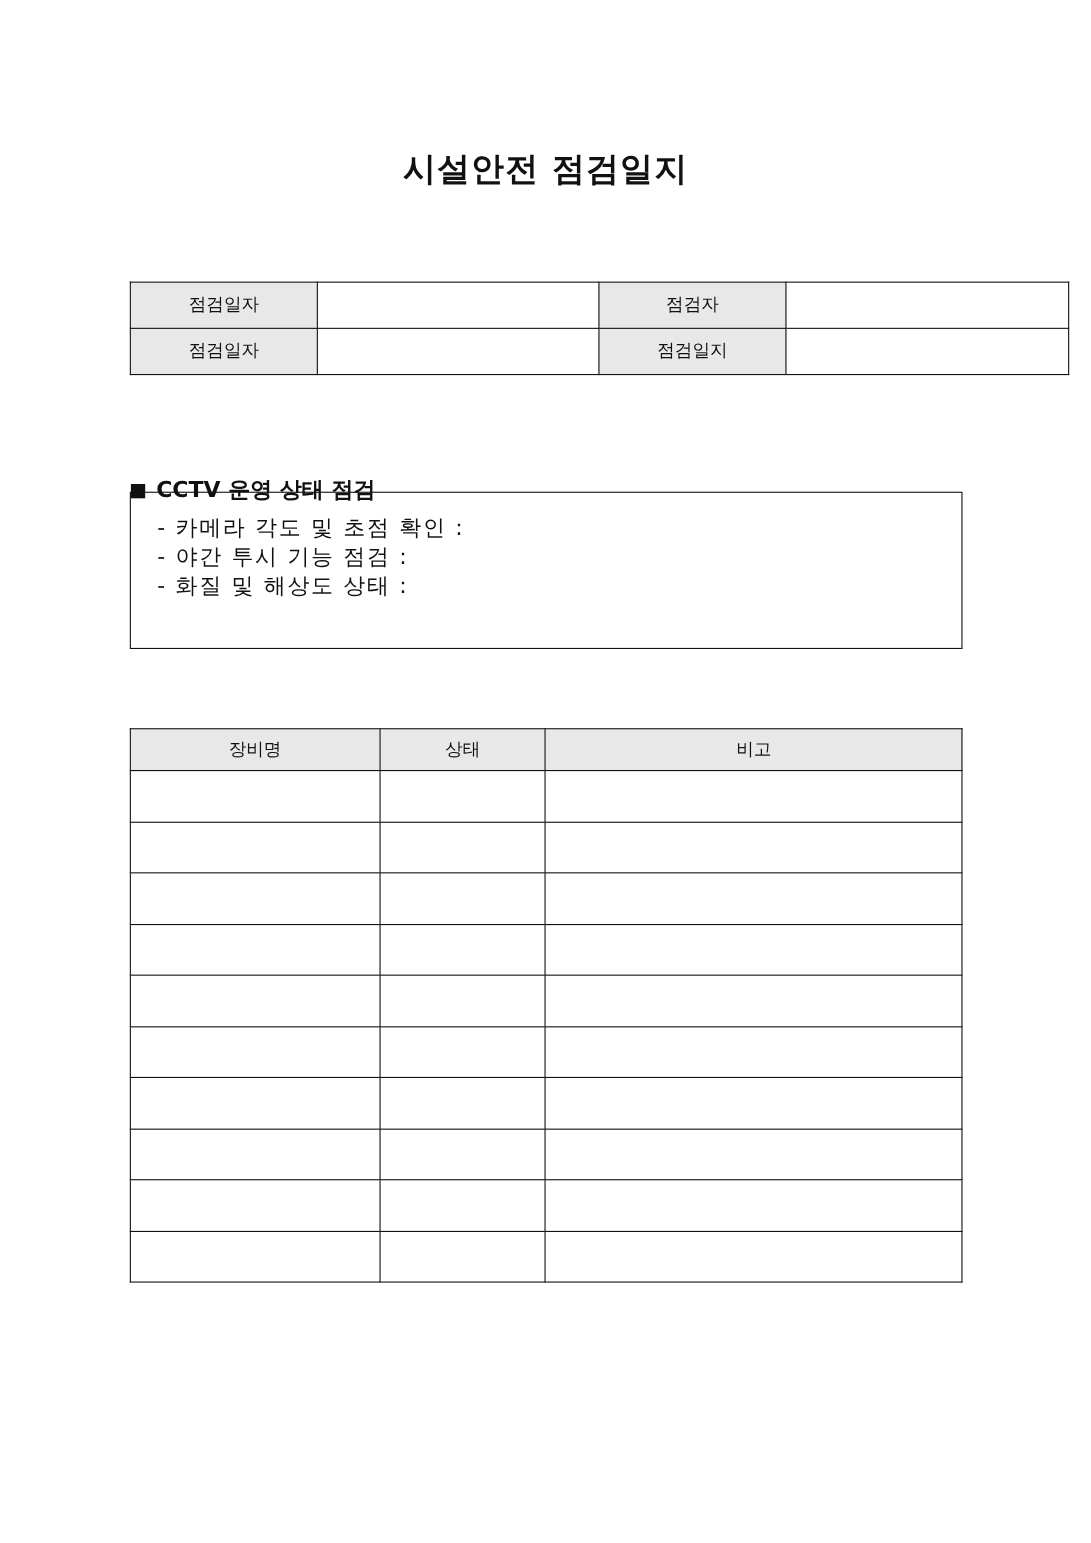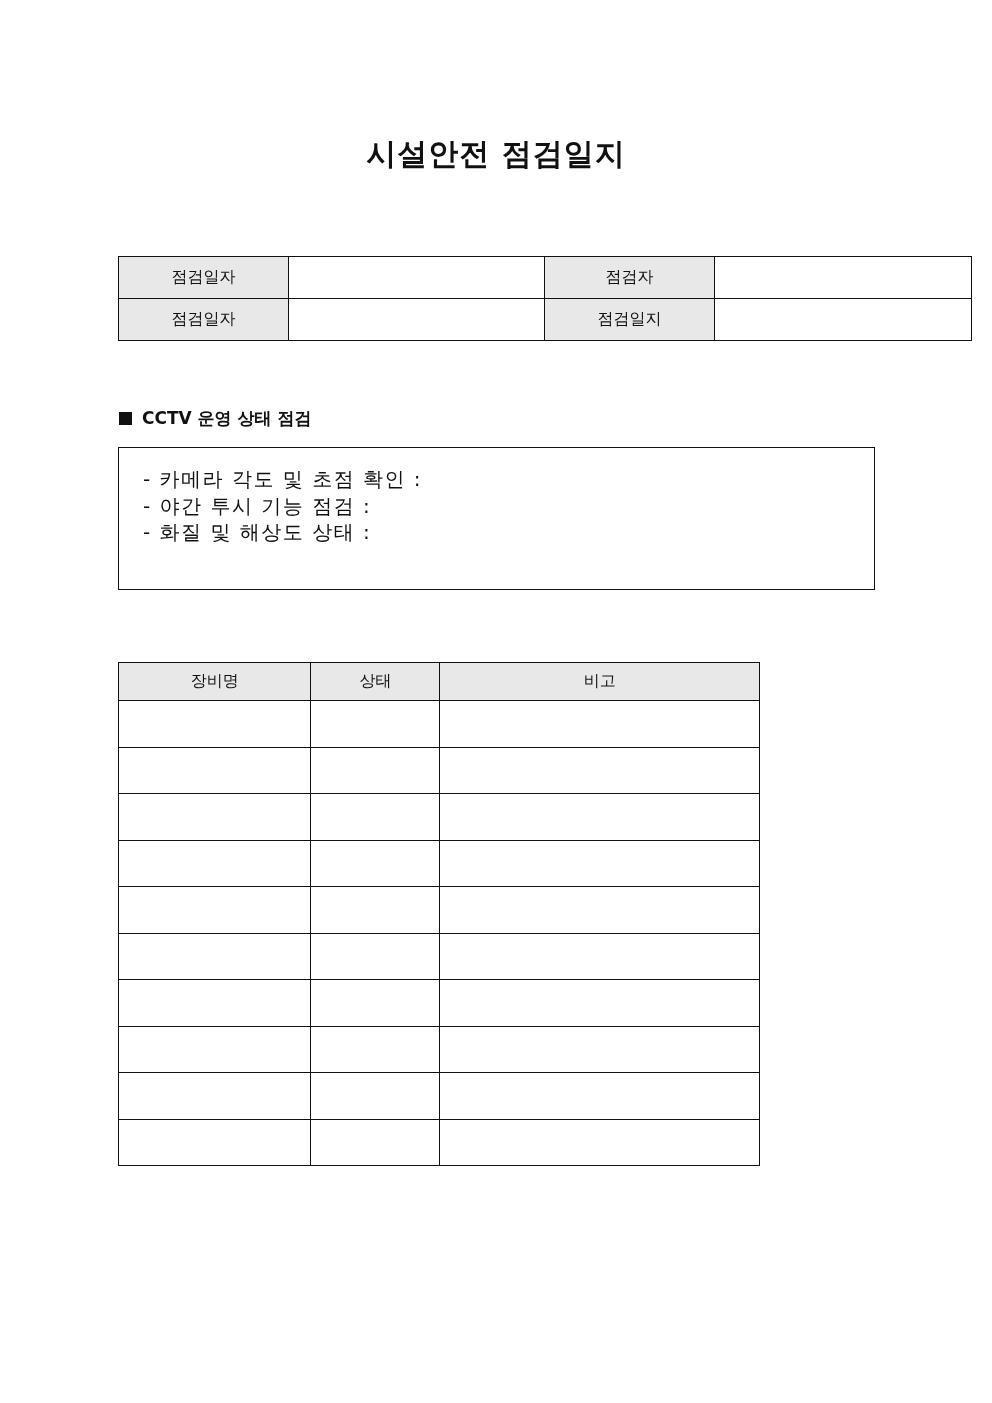--- a/index.html
+++ b/index.html
@@ -10,30 +10,30 @@
   .title {
     position: absolute; left: 0; width: 992px; top: 134px;
     text-align: center; font-size: 30px; font-weight: bold; letter-spacing: 1px;
   }
   table { border-collapse: collapse; position: absolute; }
   td, th { border: 1.5px solid #111; padding: 0; font-weight: normal; font-size: 16px; text-align: center; }
   .hdr { background: #e8e8e8; }
   .info { left: 118px; top: 256px; width: 854px; }
   .info td { height: 41px; }
   .section {
-    position: absolute; left: 119px; top: 407px; font-size: 17px; font-weight: bold;
+    position: absolute; left: 119px; top: 432px; font-size: 20px; font-weight: bold;
   }
   .section .sq { display: inline-block; width: 13px; height: 13px; background: #111; margin-right: 10px; vertical-align: -1px; }
   .notes {
     position: absolute; left: 118px; top: 447px; width: 755px; height: 141px;
     border: 1.5px solid #111; box-sizing: content-box;
   }
   .notes ul { list-style: none; margin: 0; padding: 18px 0 0 24px; }
   .notes li { font-size: 20px; line-height: 26.5px; letter-spacing: 1.5px; }
-  .equip { left: 118px; top: 662px; width: 642px; padding-left: 24px; }
+  .equip { left: 118px; top: 662px; width: 757px; padding-left: 24px; }
   .equip th { height: 37px; }
   .equip td { height: 45.5px; }
 </style>
 </head>
 <body>
 
 <div class="title">시설안전 점검일지</div>
 
 <table class="info">
   <colgroup>

